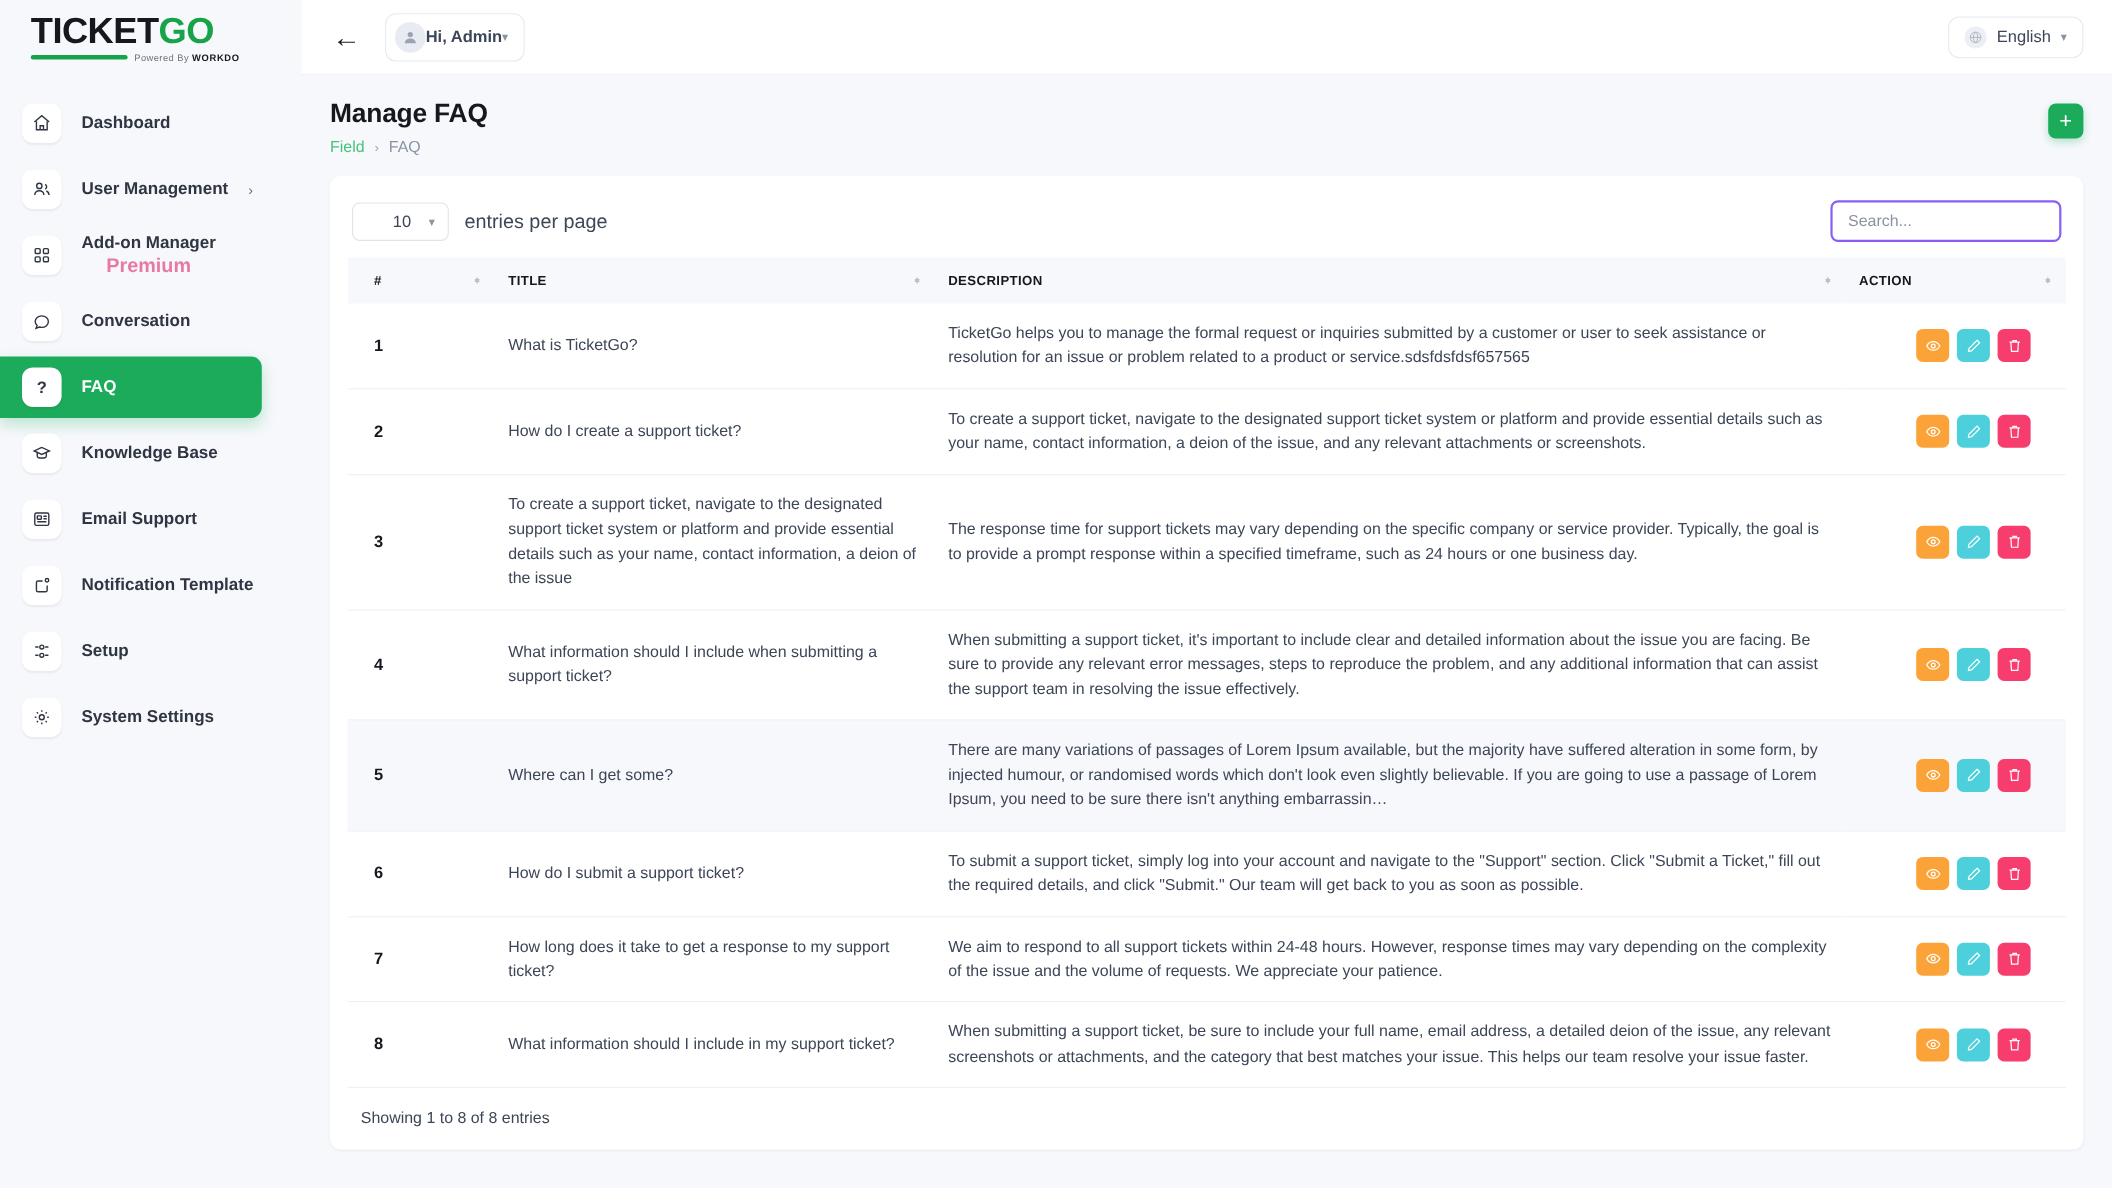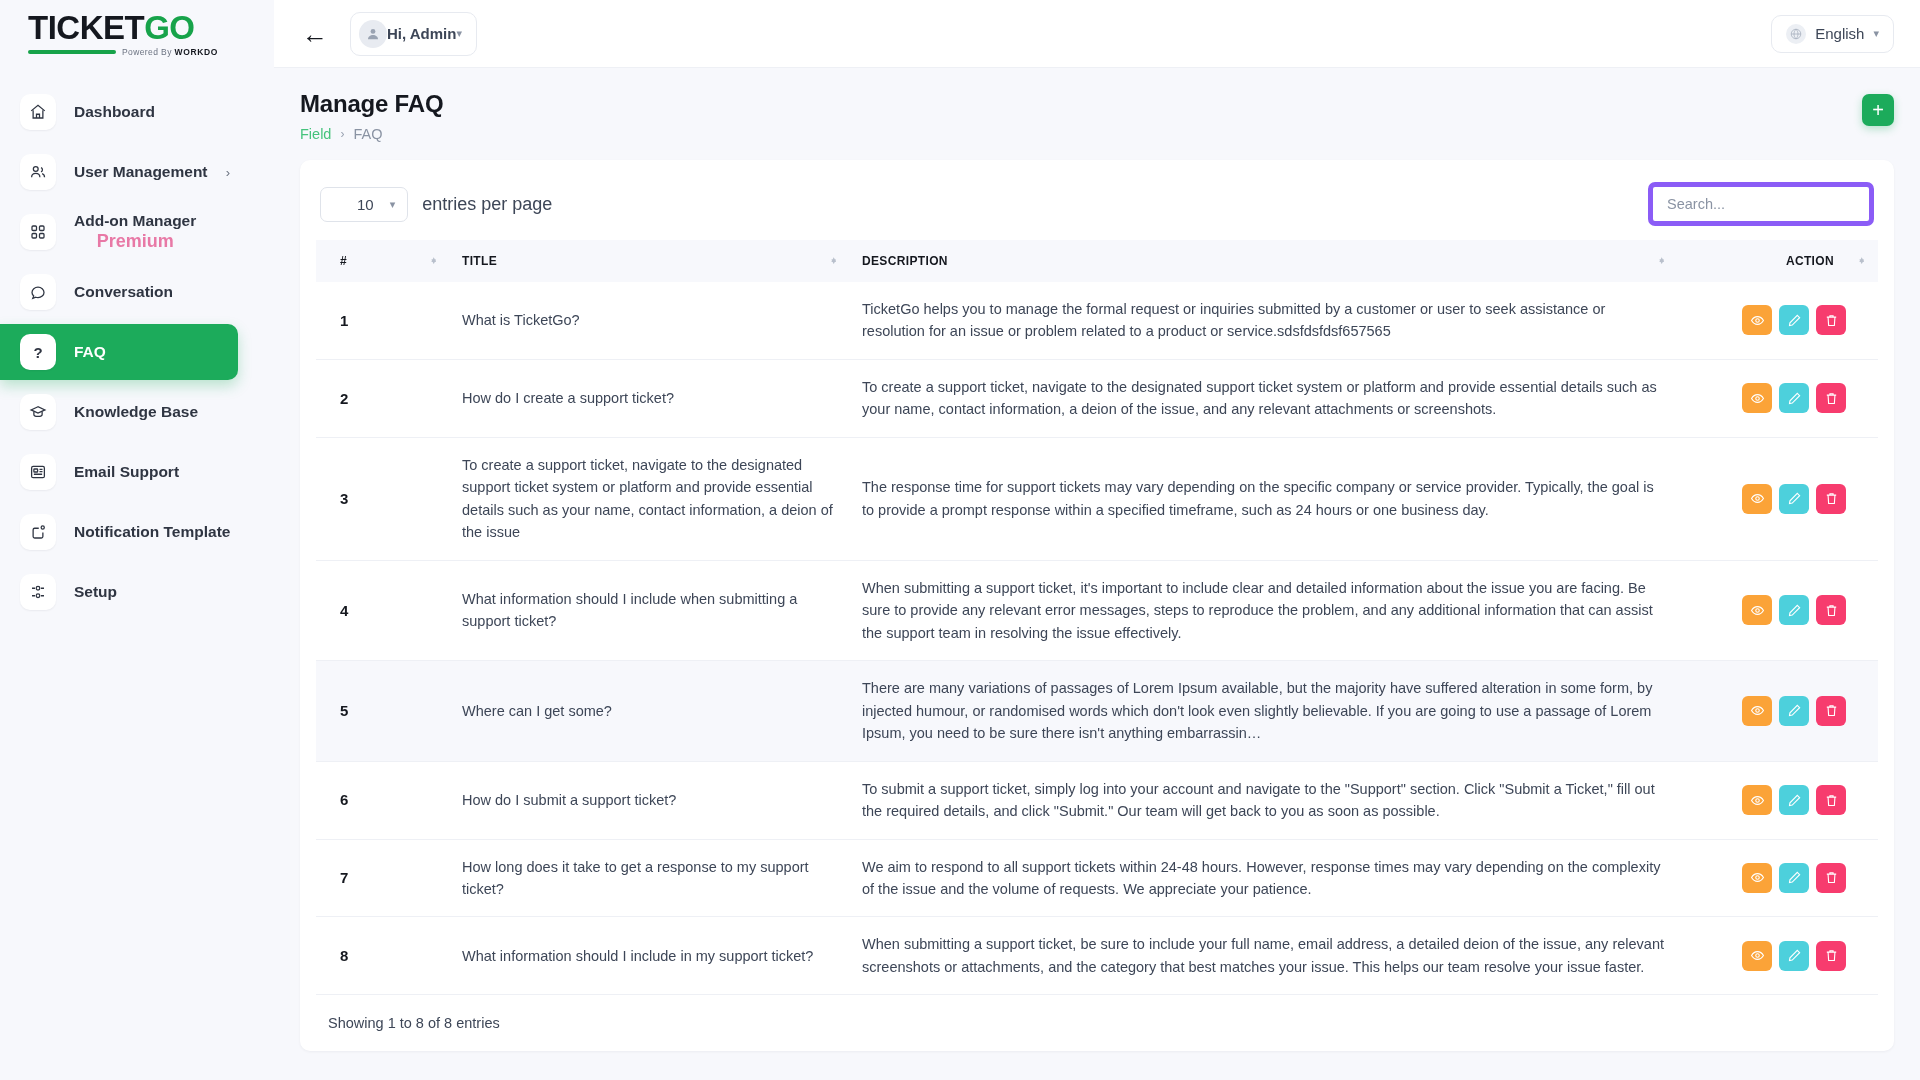--- a/index.html
+++ b/index.html
@@ -121,38 +121,38 @@
   .card-top { display: flex; align-items: center; padding: 4px 4px 14px 4px; }
   .entries-select {
     display: flex; align-items: center; gap: 16px;
     border: 1px solid #dfe3ea; border-radius: 7px;
     padding: 8px 12px; min-width: 60px; cursor: pointer; background: #fff;
   }
   .entries-val { font-size: 15px; color: #3d4657; margin-left: 24px; }
   .entries-label { margin-left: 14px; font-size: 18px; color: #3d4657; }
   .search-box {
     margin-left: auto;
-    border: 5px solid #8b5cf6; border-radius: 7px;
-    padding: 9px 14px; width: 226px;
+    border: 2px solid #8b5cf6; border-radius: 7px;
+    padding: 9px 14px; width: 210px;
     font-size: 14.5px; color: #15803d; outline: none;
     font-family: inherit; background: #fff;
   }
   .search-box::placeholder { color: #8a93a3; }
 
   table { width: 100%; border-collapse: collapse; table-layout: fixed; }
   thead th {
     background: #f7f8fc; color: #15181f;
     font-size: 12px; font-weight: 700; letter-spacing: 0.35px;
     text-align: left; padding: 14px 12px; position: relative;
     white-space: nowrap;
   }
   .col-num { width: 134px; padding-left: 24px !important; }
   .col-title { width: 400px; }
   .col-desc { width: auto; }
-  .col-action { width: 200px; text-align: right; padding-right: 44px !important; }
+  .col-action { width: 200px; text-align: left; padding-right: 44px !important; }
   .sort-ico {
     position: absolute; right: 12px; top: 50%; transform: translateY(-50%);
     display: flex; flex-direction: column; gap: 2px; line-height: 0;
   }
   .sort-ico i { font-style: normal; font-size: 8px; color: #b9c0cc; }
   tbody td {
     padding: 16px 12px; vertical-align: middle;
     font-size: 14.5px; color: #3d4657; line-height: 1.55;
     border-bottom: 1px solid #eef0f5;
   }
@@ -301,20 +301,31 @@
               <path d="M4 7h4M16 7h4M4 17h4M16 17h4"></path>
               <circle cx="12" cy="7" r="2.4"></circle>
               <circle cx="12" cy="17" r="2.4"></circle>
             </svg>
         </span>
         <span class="nav-label-wrap">
             <span class="nav-label">Setup</span>
           </span>
       </div>
 
+      <div class="nav-item">
+        <span class="nav-icon">
+          <svg viewBox="0 0 24 24">
+              <circle cx="12" cy="12" r="3"></circle>
+              <path d="M12 3.5v2M12 18.5v2M3.5 12h2M18.5 12h2M6 6l1.4 1.4M16.6 16.6 18 18M18 6l-1.4 1.4M7.4 16.6 6 18"></path>
+            </svg>
+        </span>
+        <span class="nav-label-wrap">
+            <span class="nav-label">System Settings</span>
+          </span>
+      </div>
 
     </nav>
   </aside>
 
   <div class="main">
 
     <header class="topbar">
       <span class="back-arrow">←</span>
       <div class="user-chip">
         <span class="avatar">

